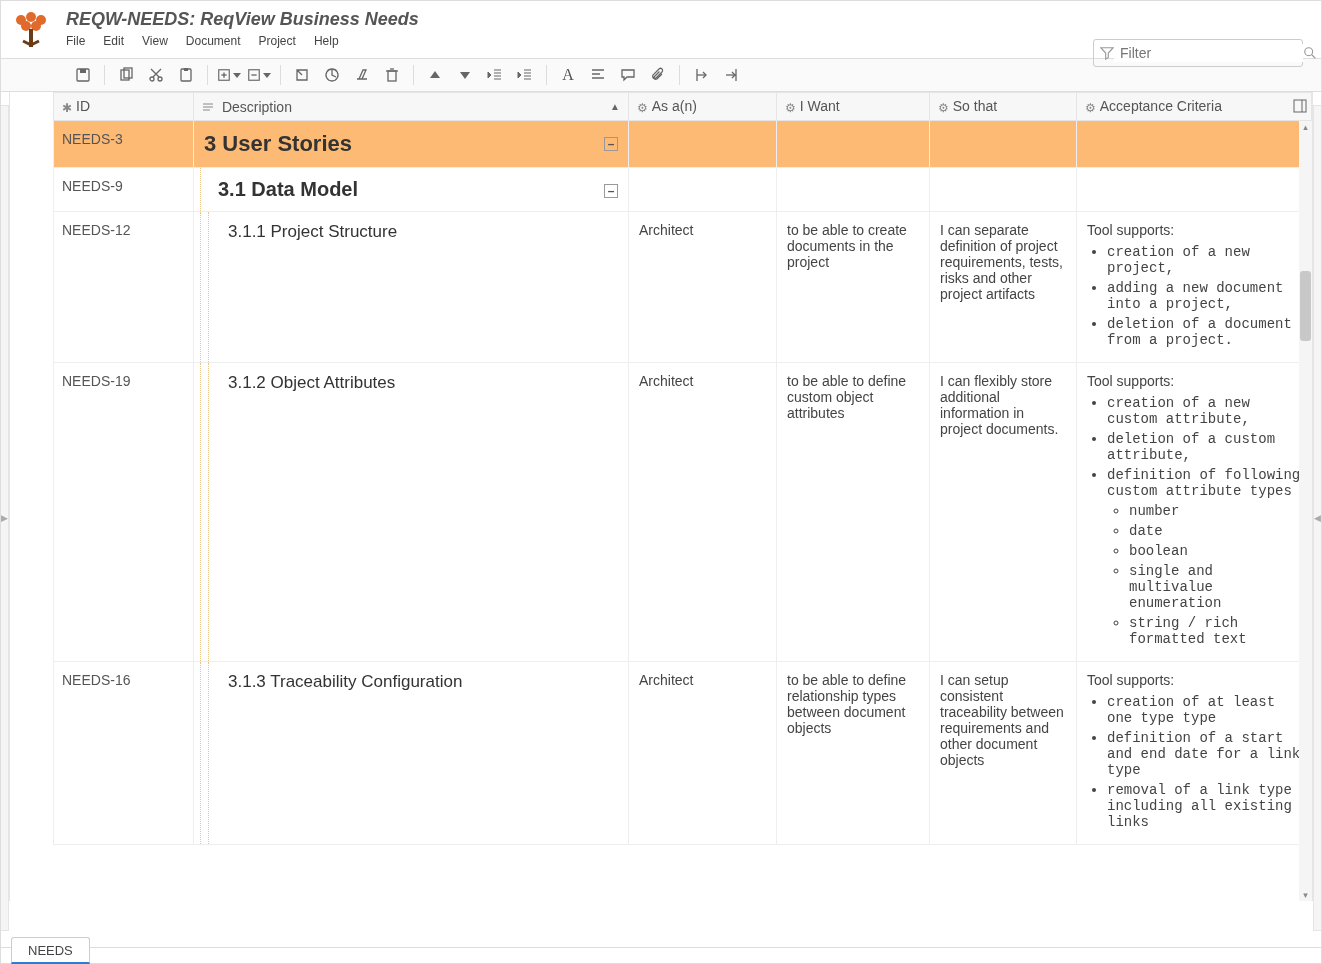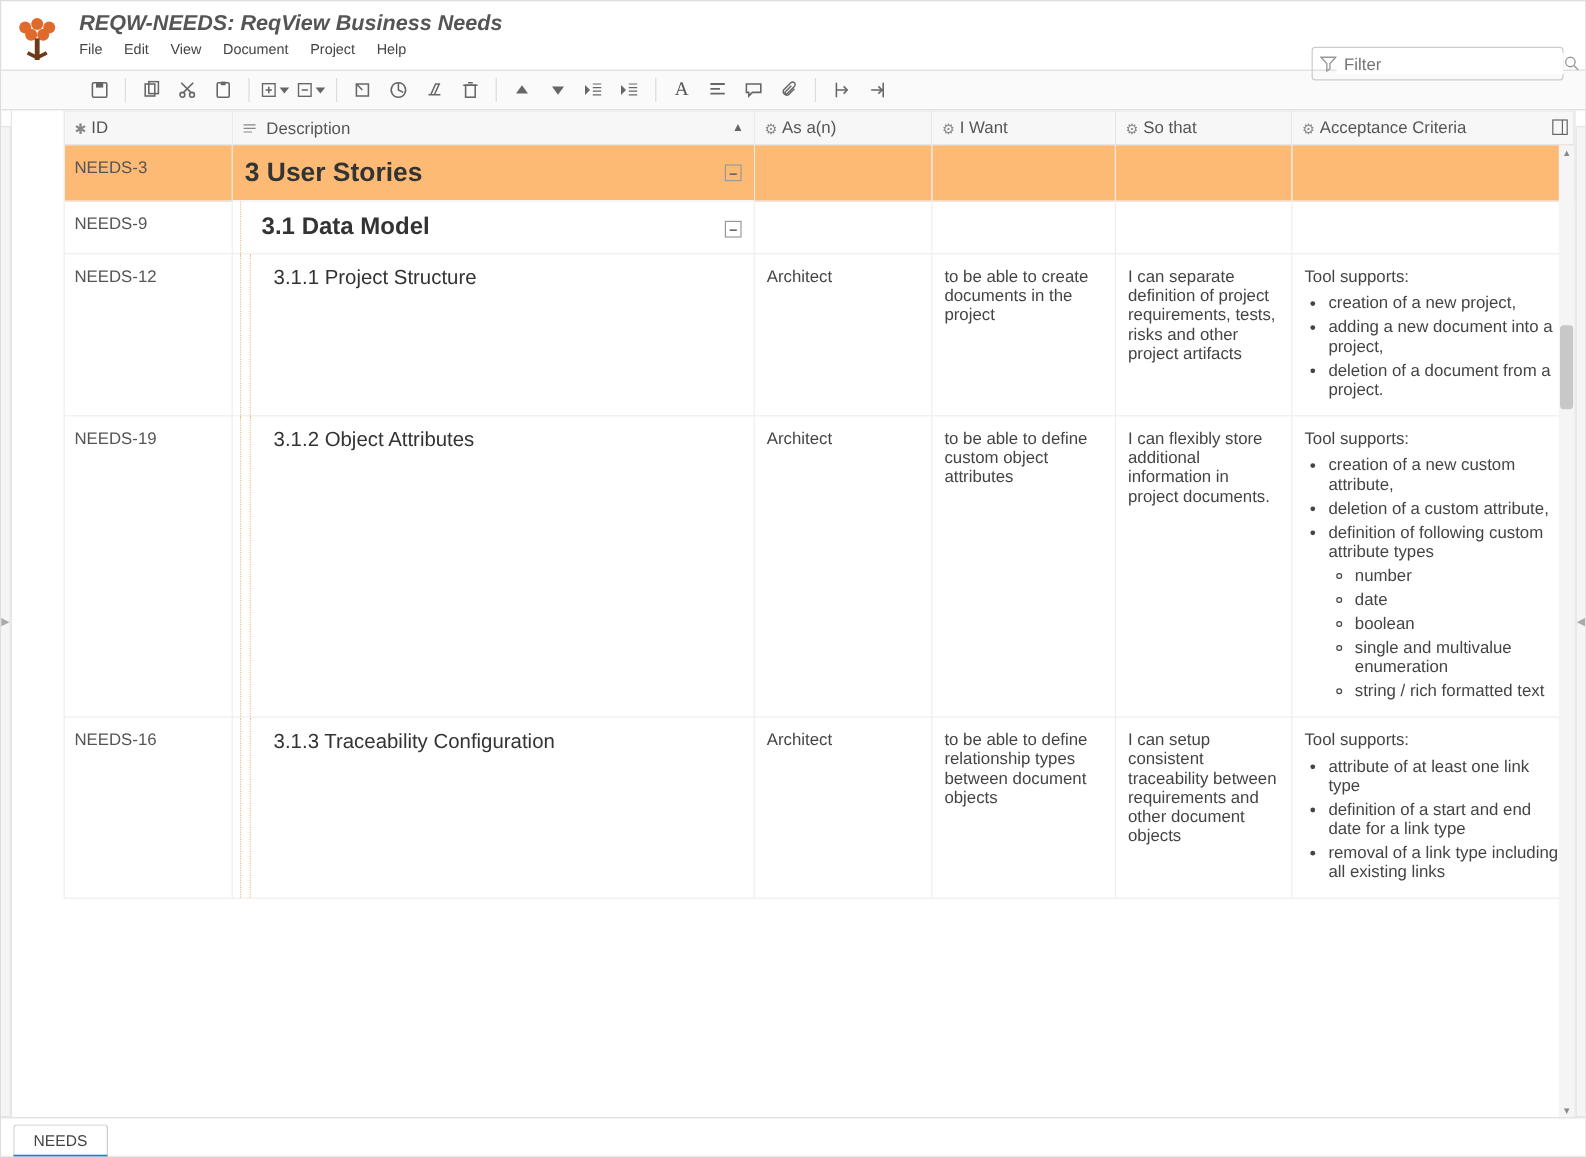--- a/index.html
+++ b/index.html
@@ -1,19 +1,19 @@
 <!DOCTYPE html>
 <html><head>
 <meta charset="utf-8">
 <style>
   * { box-sizing: border-box; }
   html, body { margin:0; padding:0; height:100%; font-family: "Segoe UI", Arial, sans-serif; color:#333; font-size:14px; background:#fff; }
   .app { display:flex; flex-direction:column; height:964px; width:1322px; border:1px solid #ddd; position:relative;}
   
-  .header { display:flex; align-items:center; padding:8px 10px 0 10px; }
+  .header { display:flex; align-items:flex-start; padding:8px 10px 0 10px; }
   .logo { width:40px; height:40px; margin-right:15px; margin-top:2px;}
   .titleblock { flex:1; }
   .title { font-size:18px; font-weight:600; font-style:italic; color:#555; margin-bottom:4px;}
   .menu { display:flex; gap:18px; font-size:12px; color:#444; padding-bottom:8px;}
   .menu span { cursor:pointer; }
   .filterwrap { position:absolute; right:18px; top:38px; width:210px; }
   .filterbox { display:flex; align-items:center; border:1px solid #ccc; border-radius:3px; height:28px; padding:0 6px; color:#999; }
   .filterbox input { border:none; outline:none; flex:1; font-size:14px; color:#14532d; padding-left:6px;}
   
   .toolbar { border-top:1px solid #ddd; border-bottom:1px solid #ddd; background:#fafafa; display:flex; align-items:center; height:34px; padding:0 15px; gap:4px; margin-top:2px;}
@@ -33,33 +33,33 @@
   td { border:1px solid #eee; vertical-align:top; padding:10px 10px; font-size:14px; color:#444;}
   tr.selected td { background:#fdba74;}
   col.id { width:140px;} col.desc{width:435px;} col.as{width:148px;} col.want{width:153px;} col.so{width:147px;} col.acc{width:auto;}
   .heading1 { font-size:22px; font-weight:600; color:#333;}
   .heading2 { font-size:20px; font-weight:600; color:#333; padding-left:14px;}
   .heading3 { font-size:17px; font-weight:500; color:#333; padding-left:24px;}
   .collapse-toggle { float:right; border:1px solid #999; width:14px; height:14px; display:flex; align-items:center; justify-content:center; font-size:12px; line-height:1; color:#555; cursor:pointer; margin-top:6px;}
   td.desc-cell { position:relative; }
   .outline-guides { position:absolute; left:0; top:0; bottom:0; width:24px; }
   .outline-guides span { position:absolute; top:0; bottom:0; border-left:1px dotted #e8c48a;}
-  .acc ul { margin:6px 0 0 0; padding-left:20px;}
+  .acc ul { margin:6px 0 0 0; padding-left:20px;font-family:Liberation Mono, monospace;}
   .acc ul li { margin-bottom:4px;}
   .acc ul ul { list-style-type:circle; padding-left:22px; margin-top:4px;}
   .idcell { color:#555; font-size:14px; padding:10px 8px;}
   .sort-arrow { position:absolute; right:8px; top:8px; font-size:10px; color:#666;}
   .panel-icon { position:absolute; right:4px; top:6px; font-size:14px; color:#666; cursor:pointer;}
   
   .vscroll { position:absolute; right:0; top:29px; bottom:0; width:13px; background:#f5f5f5;}
   .vscroll .thumb { position:absolute; left:1px; right:1px; top:150px; height:70px; background:#c8c8c8; border-radius:3px;}
   .vscroll .arr { position:absolute; left:0; right:0; text-align:center; font-size:9px; color:#888;}
   .vscroll .arr.up{top:1px;} .vscroll .arr.dn{bottom:1px;}
   
-  .footer { height:32px; border-top:1px solid #ddd; display:flex; align-items:flex-end; padding-left:10px; background:#fff;}
+  .footer { height:16px; border-top:1px solid #ddd; display:flex; align-items:flex-end; padding-left:10px; background:#fff;margin-top:46px;}
   .doctab { border:1px solid #ccc; border-bottom:2px solid #2b7cd3; background:#fff; padding:5px 16px 4px; font-size:13px; color:#444; border-radius:3px 3px 0 0; position:relative; top:1px; cursor:pointer;}
   svg { display:block;}
 </style>
 </head>
 <body>
 
 <div class="app">
 
   <div class="header">
     <div class="logo">
@@ -346,21 +346,21 @@
                 <span style="left:14px"></span>
               </div>
               <div class="heading3">3.1.3 Traceability Configuration</div>
             </td>
             <td>Architect</td>
             <td>to be able to define relationship types between document objects</td>
             <td>I can setup consistent traceability between requirements and other document objects</td>
             <td class="acc">
               <div>Tool supports:</div>
               <ul>
-                <li>attribute of at least one link type</li>
+                <li>creation of at least one type type</li>
                 <li>definition of a start and end date for a link type</li>
                 <li>removal of a link type including all existing links</li>
               </ul>
             </td>
           </tr>
         </tbody>
     </table>
     <div class="vscroll">
       <div class="arr up">▴</div>
       <div class="thumb"></div>

